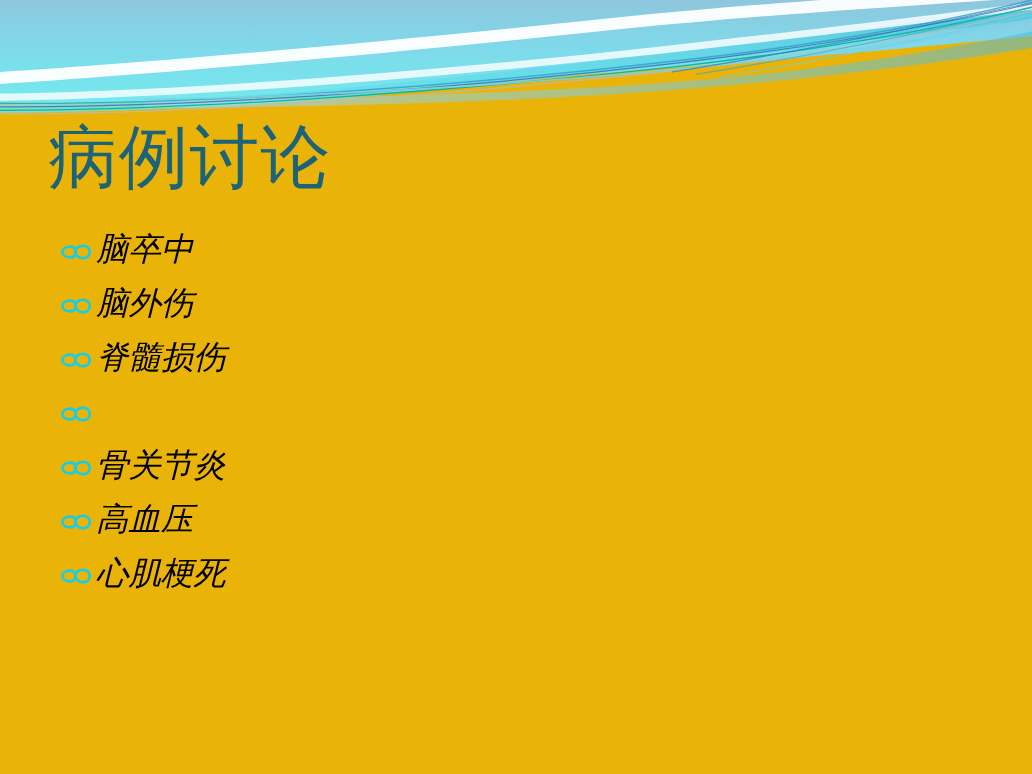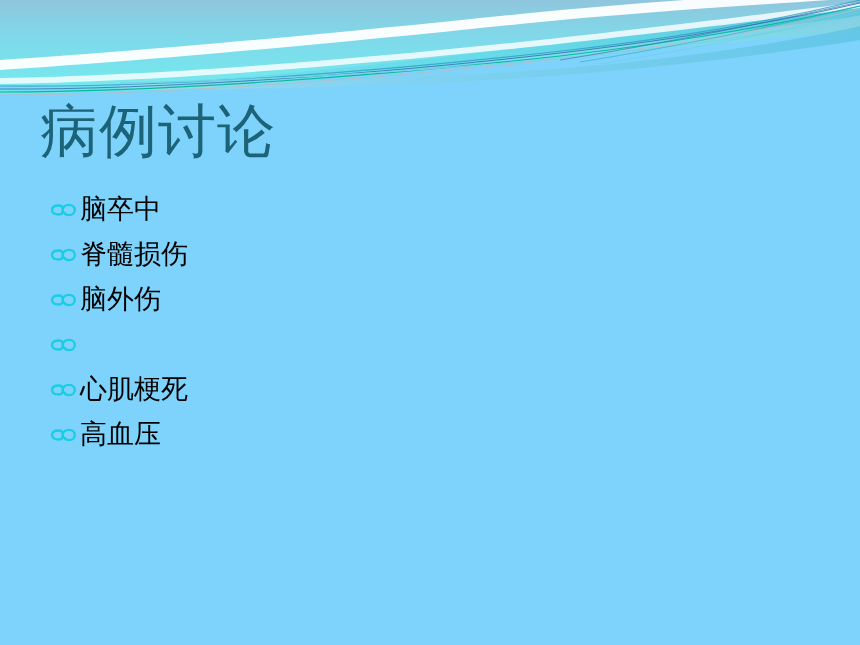--- a/index.html
+++ b/index.html
@@ -8,21 +8,21 @@
     background: #ffffff;
   }
   body {
     font-family: "DejaVu Sans", "Liberation Sans", sans-serif;
   }
 
   #slide {
     position: relative;
     width: 860px;
     height: 645px;
-    background: #7dd3fc;
+    background: #eab308;
     overflow: hidden;
   }
 
   
   #header-decoration {
     position: absolute;
     left: 0;
     top: 0;
     width: 860px;
     height: 110px;
@@ -50,20 +50,21 @@
 
   
   #bullet-list {
     position: absolute;
     left: 48px;
     top: 186px;
     width: 700px;
     list-style: none;
     margin: 0;
     padding: 0;
+    font-style: italic;
   }
   #bullet-list li {
     display: flex;
     align-items: center;
     height: 45px;
     font-size: 27px;
     line-height: 45px;
     color: #000000;
     white-space: nowrap;
   }
@@ -166,67 +167,78 @@
 
     <li>
       <span class="bullet-glyph">
         <svg viewBox="0 0 30 30" xmlns="http://www.w3.org/2000/svg">
           <g fill="none" stroke="#19cde4" stroke-width="2.3" stroke-linecap="round">
             <path d="M11 10.5 C6.5 10.5 4 12.5 4 15 C4 17.5 6.5 19.5 11 19.5 C13.5 19.5 14.8 17.8 14.8 15 C14.8 12.2 13.5 10.5 11 10.5 Z"></path>
             <path d="M14.8 15 C14.8 11.8 17.5 9.8 21 9.8 C24.5 9.8 26.8 12.1 26.8 15 C26.8 17.9 24.5 20.2 21 20.2 C18.5 20.2 16.6 18.9 15.6 17.2"></path>
           </g>
         </svg>
       </span>
+      <span class="bullet-label">脑外伤</span>
+    </li>
+
+    <li>
+      <span class="bullet-glyph">
+        <svg viewBox="0 0 30 30" xmlns="http://www.w3.org/2000/svg">
+          <g fill="none" stroke="#19cde4" stroke-width="2.3" stroke-linecap="round">
+            <path d="M11 10.5 C6.5 10.5 4 12.5 4 15 C4 17.5 6.5 19.5 11 19.5 C13.5 19.5 14.8 17.8 14.8 15 C14.8 12.2 13.5 10.5 11 10.5 Z"></path>
+            <path d="M14.8 15 C14.8 11.8 17.5 9.8 21 9.8 C24.5 9.8 26.8 12.1 26.8 15 C26.8 17.9 24.5 20.2 21 20.2 C18.5 20.2 16.6 18.9 15.6 17.2"></path>
+          </g>
+        </svg>
+      </span>
       <span class="bullet-label">脊髓损伤</span>
     </li>
 
     <li>
       <span class="bullet-glyph">
         <svg viewBox="0 0 30 30" xmlns="http://www.w3.org/2000/svg">
           <g fill="none" stroke="#19cde4" stroke-width="2.3" stroke-linecap="round">
             <path d="M11 10.5 C6.5 10.5 4 12.5 4 15 C4 17.5 6.5 19.5 11 19.5 C13.5 19.5 14.8 17.8 14.8 15 C14.8 12.2 13.5 10.5 11 10.5 Z"></path>
             <path d="M14.8 15 C14.8 11.8 17.5 9.8 21 9.8 C24.5 9.8 26.8 12.1 26.8 15 C26.8 17.9 24.5 20.2 21 20.2 C18.5 20.2 16.6 18.9 15.6 17.2"></path>
           </g>
         </svg>
       </span>
-      <span class="bullet-label">脑外伤</span>
-    </li>
-
-    <li>
-      <span class="bullet-glyph">
-        <svg viewBox="0 0 30 30" xmlns="http://www.w3.org/2000/svg">
-          <g fill="none" stroke="#19cde4" stroke-width="2.3" stroke-linecap="round">
-            <path d="M11 10.5 C6.5 10.5 4 12.5 4 15 C4 17.5 6.5 19.5 11 19.5 C13.5 19.5 14.8 17.8 14.8 15 C14.8 12.2 13.5 10.5 11 10.5 Z"></path>
-            <path d="M14.8 15 C14.8 11.8 17.5 9.8 21 9.8 C24.5 9.8 26.8 12.1 26.8 15 C26.8 17.9 24.5 20.2 21 20.2 C18.5 20.2 16.6 18.9 15.6 17.2"></path>
-          </g>
-        </svg>
-      </span>
-    </li>
-
+    </li>
+
+    <li>
+      <span class="bullet-glyph">
+        <svg viewBox="0 0 30 30" xmlns="http://www.w3.org/2000/svg">
+          <g fill="none" stroke="#19cde4" stroke-width="2.3" stroke-linecap="round">
+            <path d="M11 10.5 C6.5 10.5 4 12.5 4 15 C4 17.5 6.5 19.5 11 19.5 C13.5 19.5 14.8 17.8 14.8 15 C14.8 12.2 13.5 10.5 11 10.5 Z"></path>
+            <path d="M14.8 15 C14.8 11.8 17.5 9.8 21 9.8 C24.5 9.8 26.8 12.1 26.8 15 C26.8 17.9 24.5 20.2 21 20.2 C18.5 20.2 16.6 18.9 15.6 17.2"></path>
+          </g>
+        </svg>
+      </span>
+      <span class="bullet-label">骨关节炎</span>
+    </li>
+
+    <li>
+      <span class="bullet-glyph">
+        <svg viewBox="0 0 30 30" xmlns="http://www.w3.org/2000/svg">
+          <g fill="none" stroke="#19cde4" stroke-width="2.3" stroke-linecap="round">
+            <path d="M11 10.5 C6.5 10.5 4 12.5 4 15 C4 17.5 6.5 19.5 11 19.5 C13.5 19.5 14.8 17.8 14.8 15 C14.8 12.2 13.5 10.5 11 10.5 Z"></path>
+            <path d="M14.8 15 C14.8 11.8 17.5 9.8 21 9.8 C24.5 9.8 26.8 12.1 26.8 15 C26.8 17.9 24.5 20.2 21 20.2 C18.5 20.2 16.6 18.9 15.6 17.2"></path>
+          </g>
+        </svg>
+      </span>
+      <span class="bullet-label">高血压</span>
+    </li>
 
     <li>
       <span class="bullet-glyph">
         <svg viewBox="0 0 30 30" xmlns="http://www.w3.org/2000/svg">
           <g fill="none" stroke="#19cde4" stroke-width="2.3" stroke-linecap="round">
             <path d="M11 10.5 C6.5 10.5 4 12.5 4 15 C4 17.5 6.5 19.5 11 19.5 C13.5 19.5 14.8 17.8 14.8 15 C14.8 12.2 13.5 10.5 11 10.5 Z"></path>
             <path d="M14.8 15 C14.8 11.8 17.5 9.8 21 9.8 C24.5 9.8 26.8 12.1 26.8 15 C26.8 17.9 24.5 20.2 21 20.2 C18.5 20.2 16.6 18.9 15.6 17.2"></path>
           </g>
         </svg>
       </span>
       <span class="bullet-label">心肌梗死</span>
     </li>
 
-    <li>
-      <span class="bullet-glyph">
-        <svg viewBox="0 0 30 30" xmlns="http://www.w3.org/2000/svg">
-          <g fill="none" stroke="#19cde4" stroke-width="2.3" stroke-linecap="round">
-            <path d="M11 10.5 C6.5 10.5 4 12.5 4 15 C4 17.5 6.5 19.5 11 19.5 C13.5 19.5 14.8 17.8 14.8 15 C14.8 12.2 13.5 10.5 11 10.5 Z"></path>
-            <path d="M14.8 15 C14.8 11.8 17.5 9.8 21 9.8 C24.5 9.8 26.8 12.1 26.8 15 C26.8 17.9 24.5 20.2 21 20.2 C18.5 20.2 16.6 18.9 15.6 17.2"></path>
-          </g>
-        </svg>
-      </span>
-      <span class="bullet-label">高血压</span>
-    </li>
-
 
   </ul>
 
 </div>
 
 </body></html>

